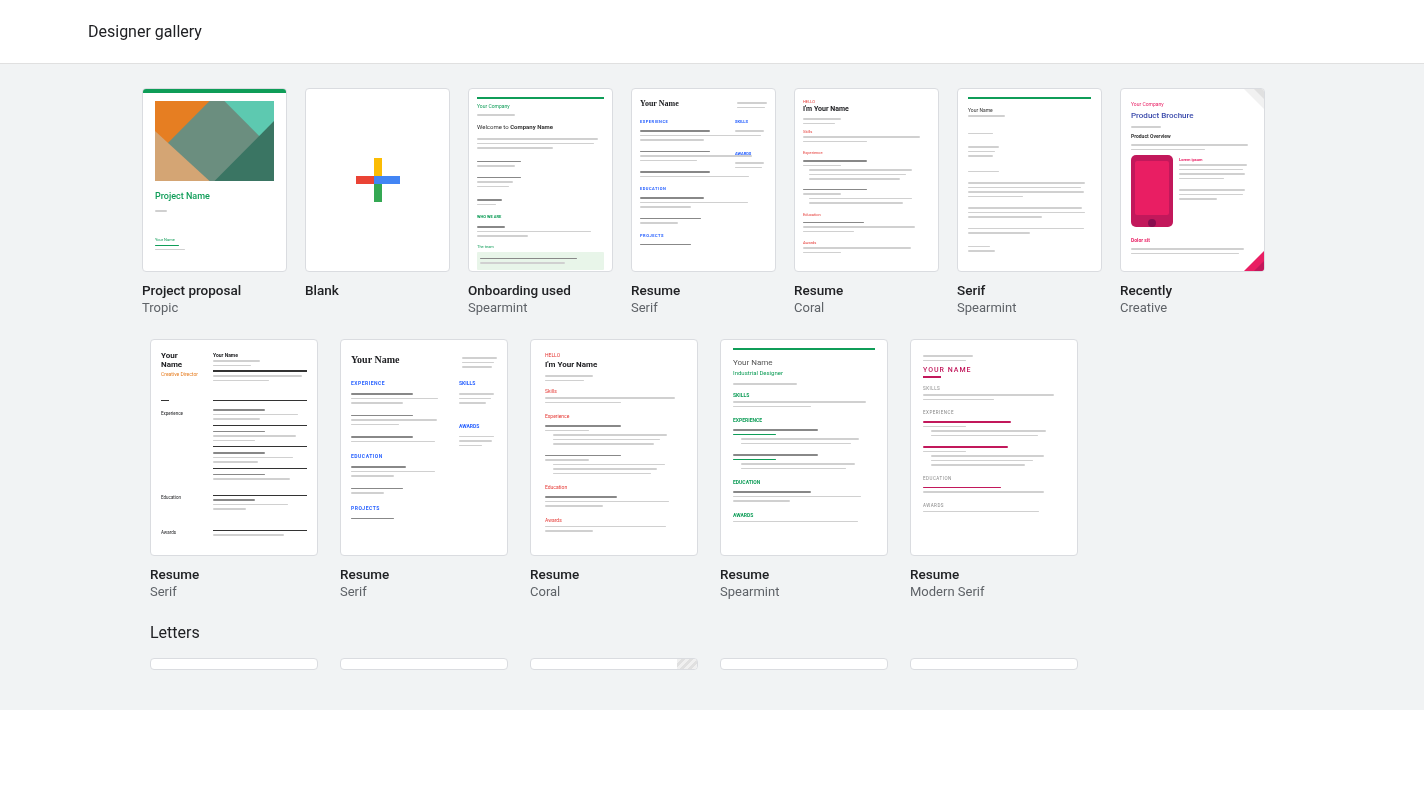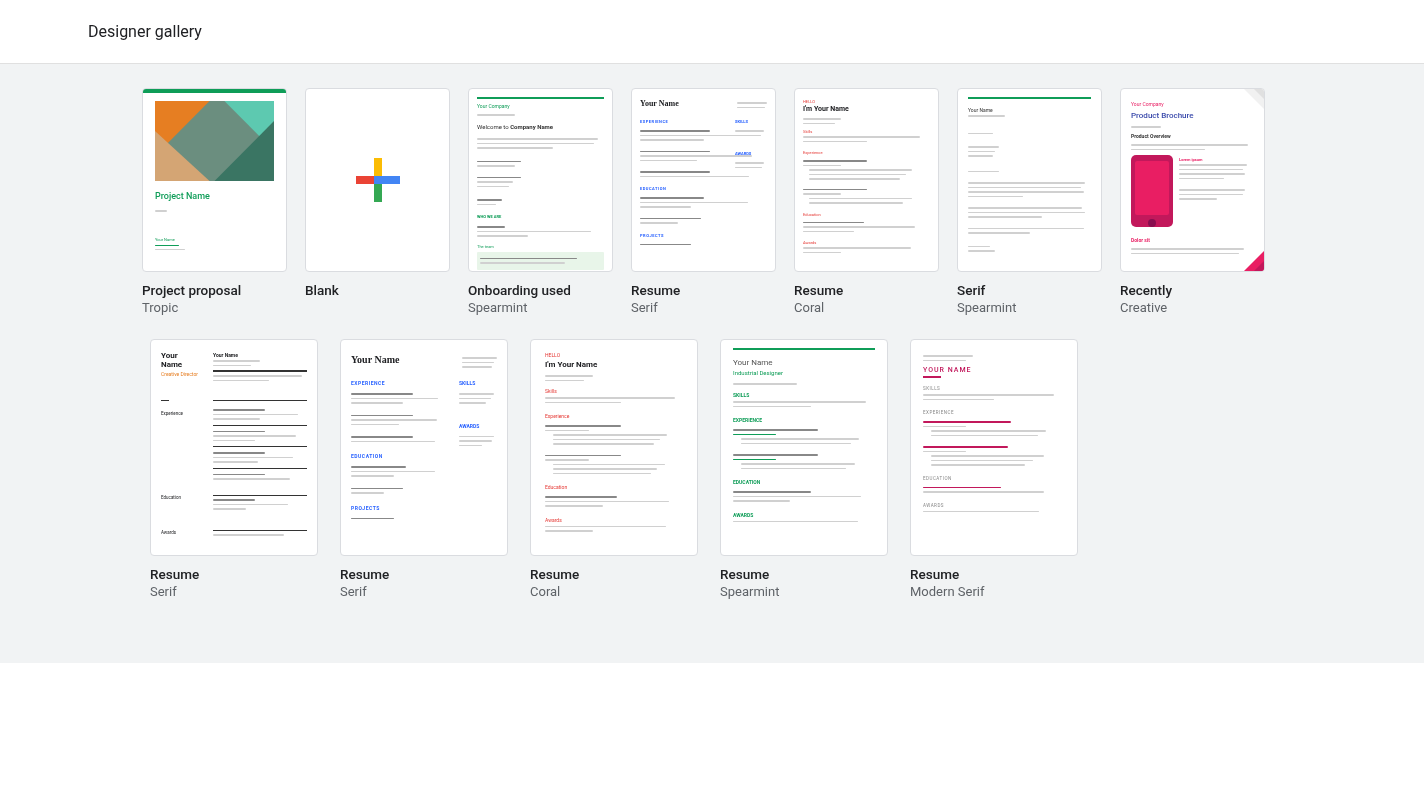--- a/index.html
+++ b/index.html
@@ -594,14 +594,36 @@
             <div class="fakeline sm" style="width:82%;margin-top:3px;"></div>
           </div>
         </div>
         <div class="card-title">Resume</div>
         <div class="card-sub">Modern Serif</div>
       </div>
 
     </div>
   </div>
 
+  <div class="section" style="padding-left:150px;margin-bottom:0;">
+    <div class="section-title">Letters</div>
+    <div class="row" style="gap:22px;">
+      <div class="card wide">
+        <div class="thumb" style="height:12px;"></div>
+      </div>
+      <div class="card wide">
+        <div class="thumb" style="height:12px;"></div>
+      </div>
+      <div class="card wide">
+        <div class="thumb" style="height:12px;position:relative;">
+          <div style="position:absolute;top:0;right:0;width:20px;height:12px;background:linear-gradient(135deg,#f0f0f0 25%,#e0e0e0 25%,#e0e0e0 50%,#f0f0f0 50%,#f0f0f0 75%,#e0e0e0 75%);background-size:8px 8px;"></div>
+        </div>
+      </div>
+      <div class="card wide">
+        <div class="thumb" style="height:12px;"></div>
+      </div>
+      <div class="card wide">
+        <div class="thumb" style="height:12px;"></div>
+      </div>
+    </div>
+  </div>
 
 </div>
 
 </body></html>

